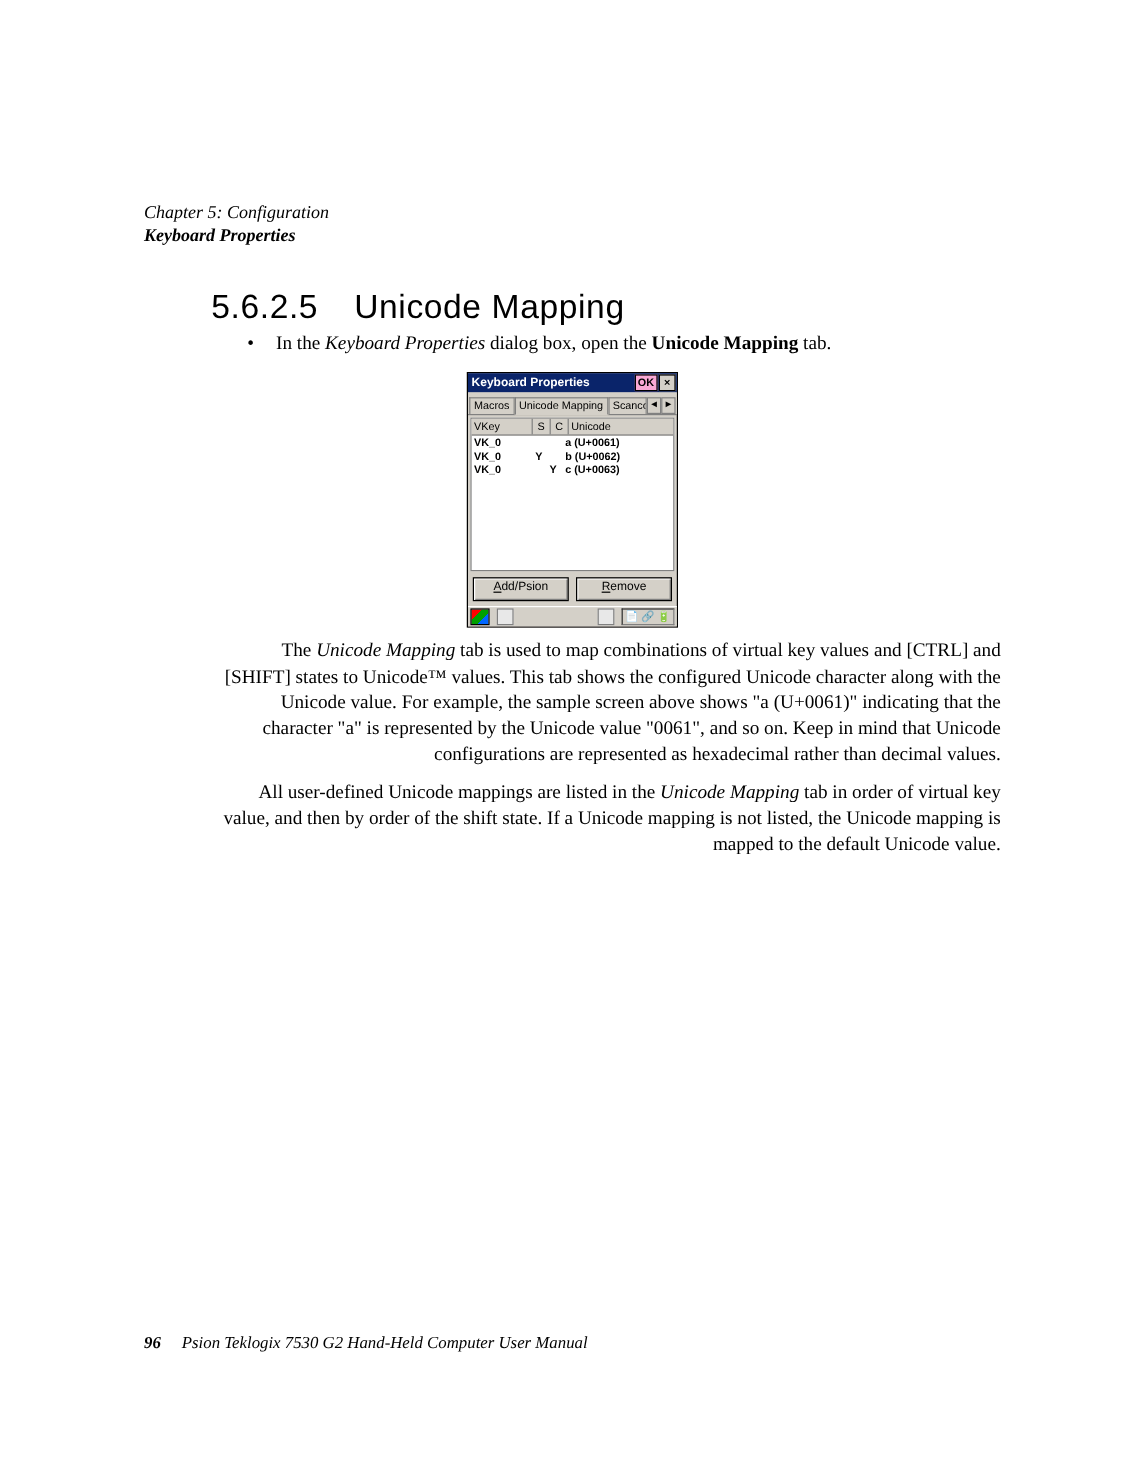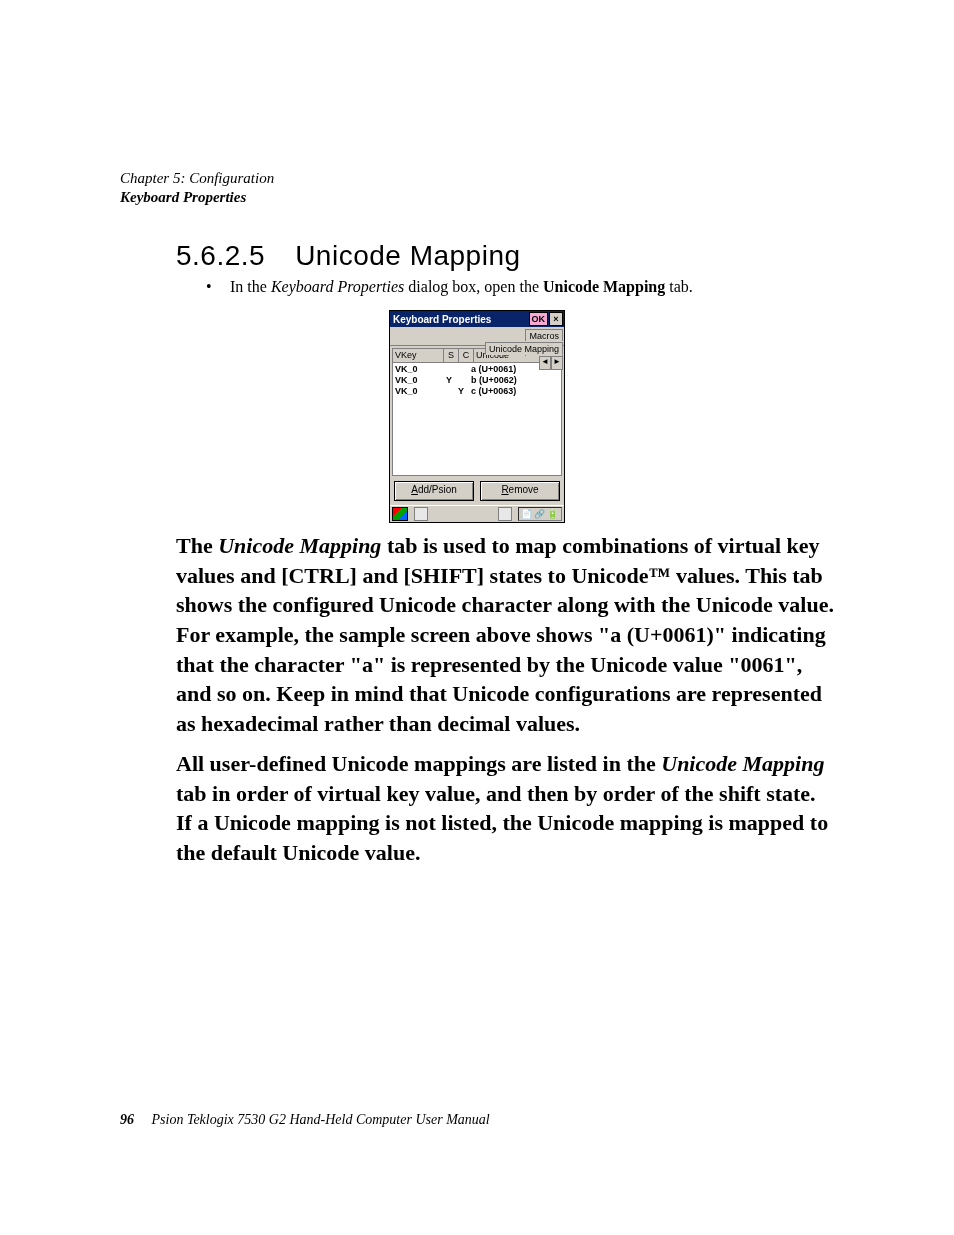--- a/index.html
+++ b/index.html
@@ -60,24 +60,23 @@
     margin: 0 0 6px 0;
   }
   .figure-caption {
     text-align: center;
     font-family: Arial, Helvetica, sans-serif;
     font-size: 15px;
     margin: 6px 0 10px 0;
   }
   .body-para {
     margin: 0 0 10px 56px;
-    font-size: 22px;
+    font-size: 16px;
     line-height: 1.35;
-    text-align: left;
-    font-weight: bold;
+    text-align: right;
   }
   .footer {
     position: absolute;
     left: 120px;
     bottom: 107px;
     font-size: 14px;
     font-style: italic;
   }
   .footer .pagenum {
     font-weight: bold;
@@ -132,21 +131,20 @@
     border: 1px solid #000;
   }
   .tabstrip {
     display: flex;
     align-items: flex-end;
     height: 16px;
     padding: 2px 1px 0 1px;
     background: #d4d0c8;
     border-bottom: 1px solid #808080;
     font-size: 9px;
-    flex-direction: column;
   }
   .tab {
     border: 1px solid #808080;
     border-bottom: none;
     background: #d4d0c8;
     padding: 1px 3px 0 3px;
     height: 12px;
     margin-right: 0;
     white-space: nowrap;
   }

